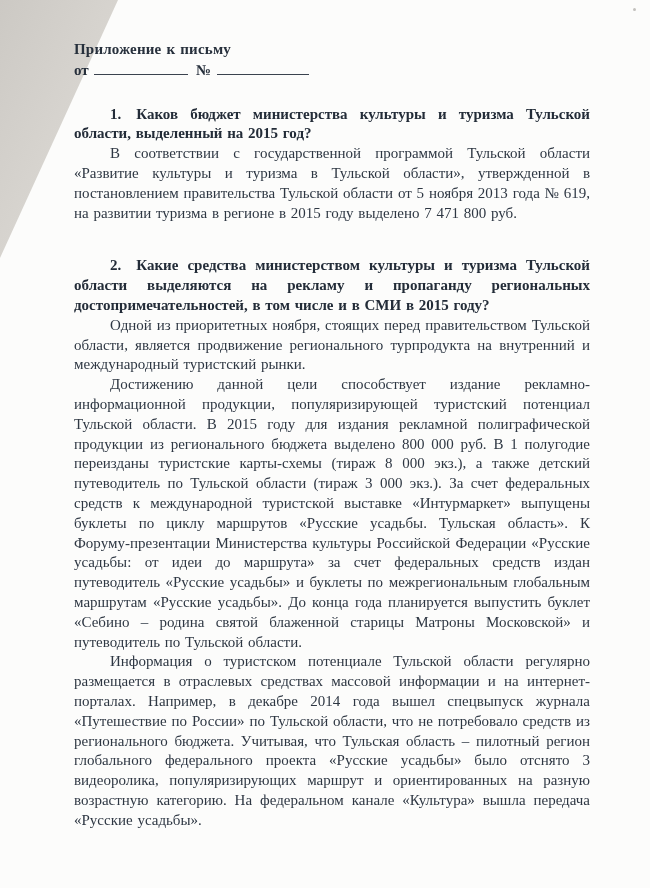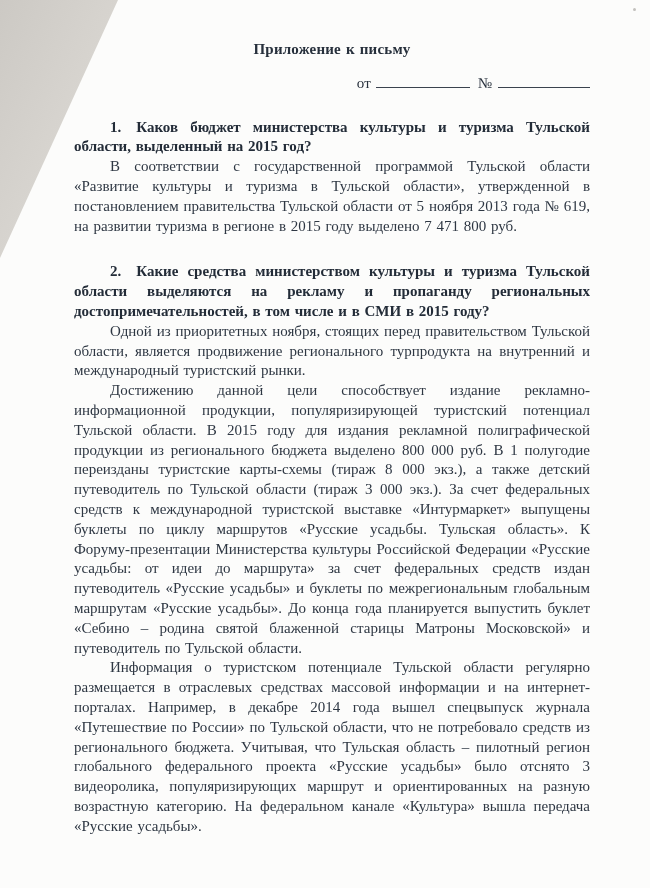--- a/index.html
+++ b/index.html
@@ -22,48 +22,47 @@
     background: #a9a6a2; opacity: .7;
   }
   .content {
     position: absolute; left: 74px; top: 40px;
     width: 516px;
     color: #2e3743;
     font-size: 15px; line-height: 19.8px;
     word-spacing: 1px;
   }
   .hdr-title {
-    text-align: center;
+    text-align: left;
     font-weight: bold;
     color: #27303c;
     letter-spacing: .2px;
   }
   .ref-line {
-    text-align: right;
-    margin-top: 13px;
-    font-weight: normal;
+    text-align: left;
+    font-weight: bold;
     color: #27303c;
     white-space: nowrap;
   }
   .blank-line {
     display: inline-block;
     border-bottom: 1.4px solid #3a424e;
     height: 14px;
     vertical-align: baseline;
   }
   .blank-from { width: 94px; margin-left: 5px; margin-right: 8px; }
   .blank-no   { width: 92px; margin-left: 6px; }
   p { margin: 0; text-align: justify; }
   p.question {
     font-weight: bold;
     color: #232c38;
     text-indent: 36px;
     margin-top: 24px;
   }
-  p.question.second { margin-top: 26px; }
+  p.question.second { margin-top: 33px; }
   .qnum { margin-right: 15px; }
   p.answer { text-indent: 36px; }
 </style>
 </head>
 <body>
 
 <div class="scan-corner"></div>
 <div class="dust-speck"></div>
 
 <div class="content">

